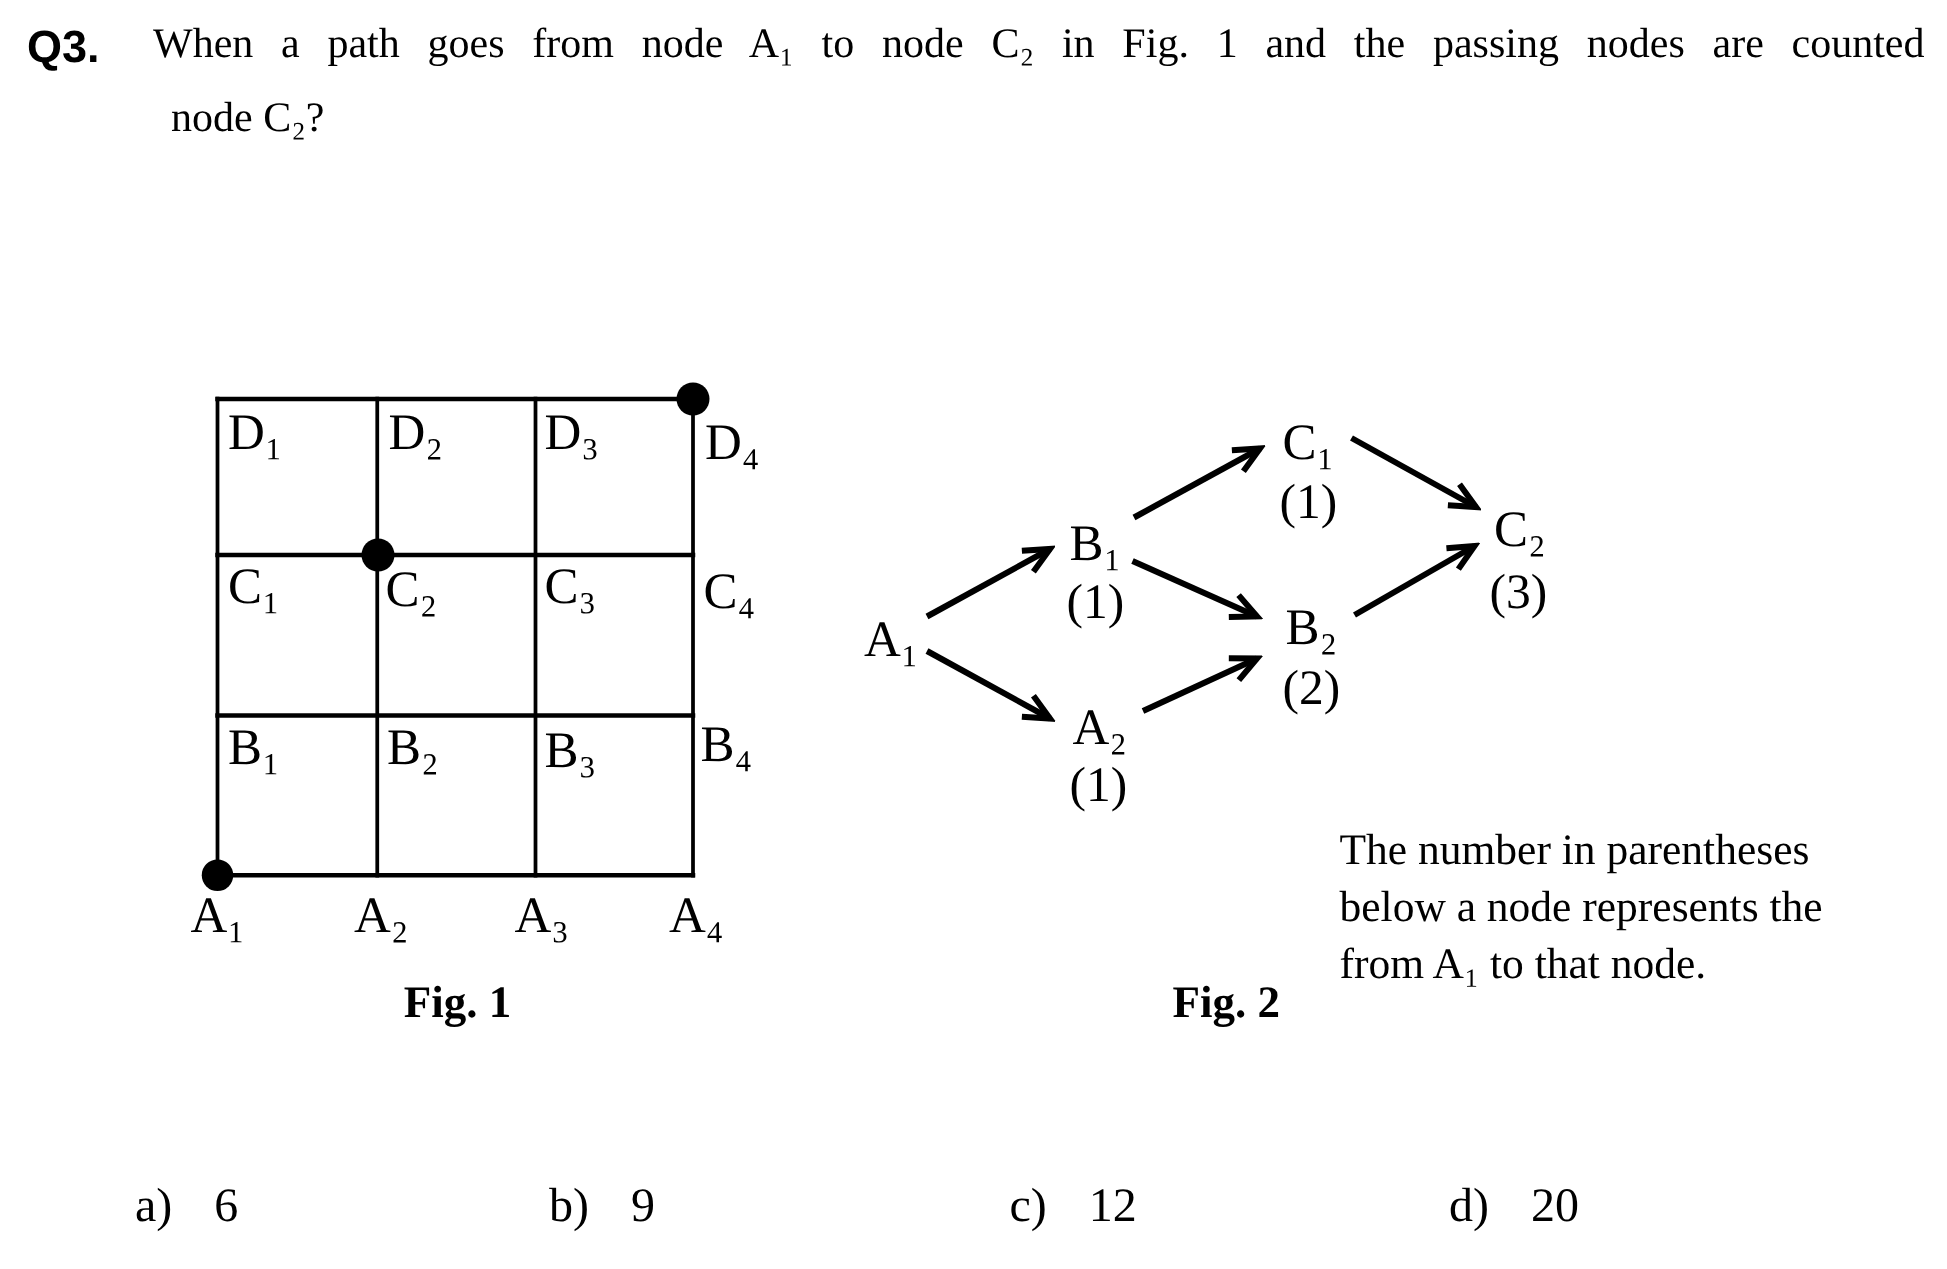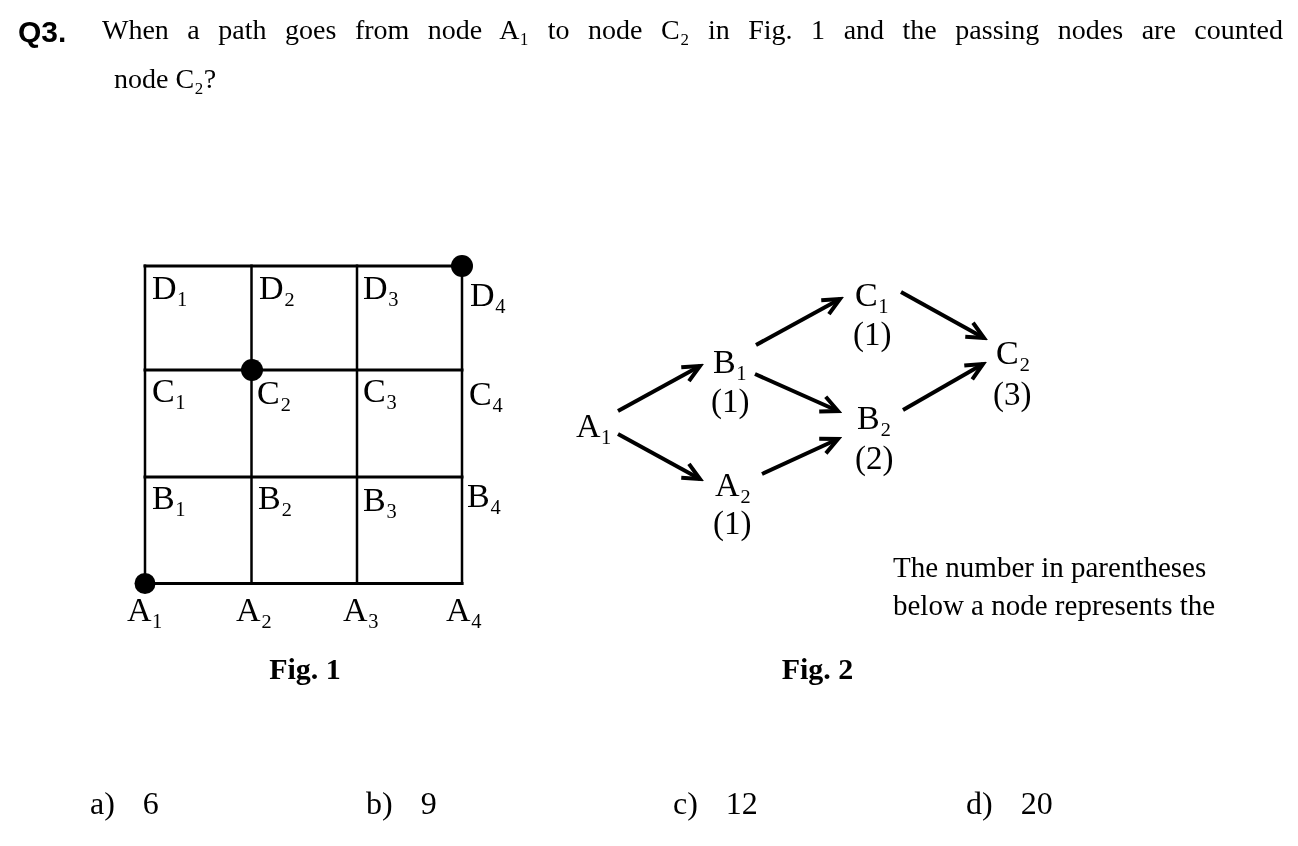--- a/index.html
+++ b/index.html
@@ -121,20 +121,21 @@
   <text class="cnt" x="853" y="345">(1)</text>
   <text x="857" y="429">B₂</text>
   <text class="cnt" x="855" y="469">(2)</text>
   <text x="996" y="364">C₂</text>
   <text class="cnt" x="993" y="405">(3)</text>
 </svg>
 
 <div class="abs" id="note">
   <div>The number in parentheses</div>
   <div>below a node represents the</div>
+  <div>from A₁ to that node.</div>
 </div>
 
 <div class="abs caption" id="cap1">Fig. 1</div>
 <div class="abs caption" id="cap2">Fig. 2</div>
 
 <div class="abs option" id="opt-a">
   <span>a)</span>
     <span>6</span>
 </div>
 <div class="abs option" id="opt-b">

